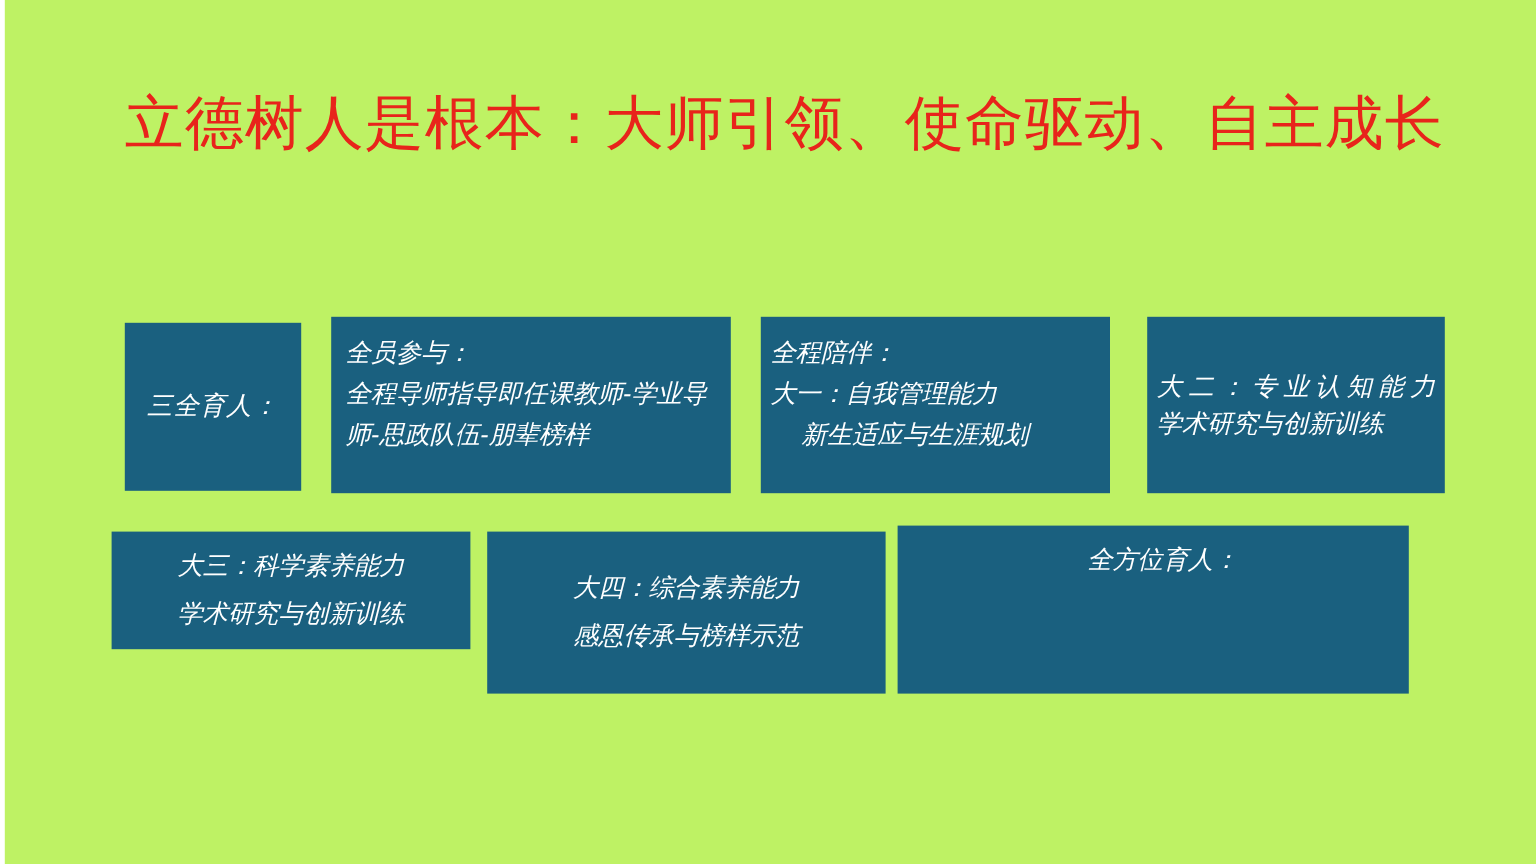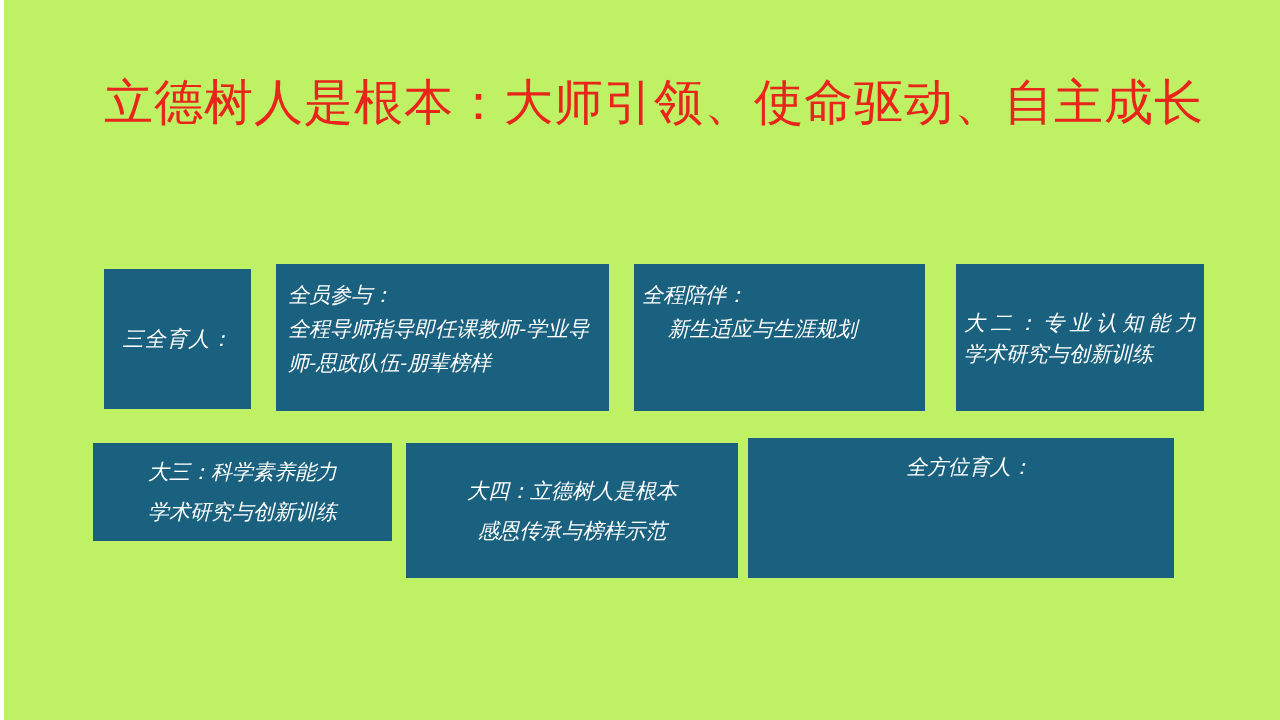--- a/index.html
+++ b/index.html
@@ -167,41 +167,42 @@
   <div class="box" id="box-quanyuan">
     <div class="inner">
       <span class="line">全员参与：</span>
       <span class="wrap">全程导师指导即任课教师-学业导师-思政队伍-朋辈榜样</span>
     </div>
   </div>
 
   <div class="box" id="box-quancheng">
     <div class="inner">
       <span class="line">全程陪伴：</span>
+      <span class="line">大一：自我管理能力</span>
       <span class="line indent">新生适应与生涯规划</span>
     </div>
   </div>
 
   <div class="box" id="box-da2">
     <div class="inner">
       <span class="justify">大二：专业认知能力</span>
       <span class="plain">学术研究与创新训练</span>
     </div>
   </div>
 
   <div class="box" id="box-da3">
     <div class="inner">
       <span class="line">大三：科学素养能力</span>
       <span class="line">学术研究与创新训练</span>
     </div>
   </div>
 
   <div class="box" id="box-da4">
     <div class="inner">
-      <span class="line">大四：立德树人是根本</span>
+      <span class="line">大四：综合素养能力</span>
       <span class="line">感恩传承与榜样示范</span>
     </div>
   </div>
 
   <div class="box" id="box-quanfangwei">
     <div class="inner">
       <span class="line">全方位育人：</span>
     </div>
   </div>
 

